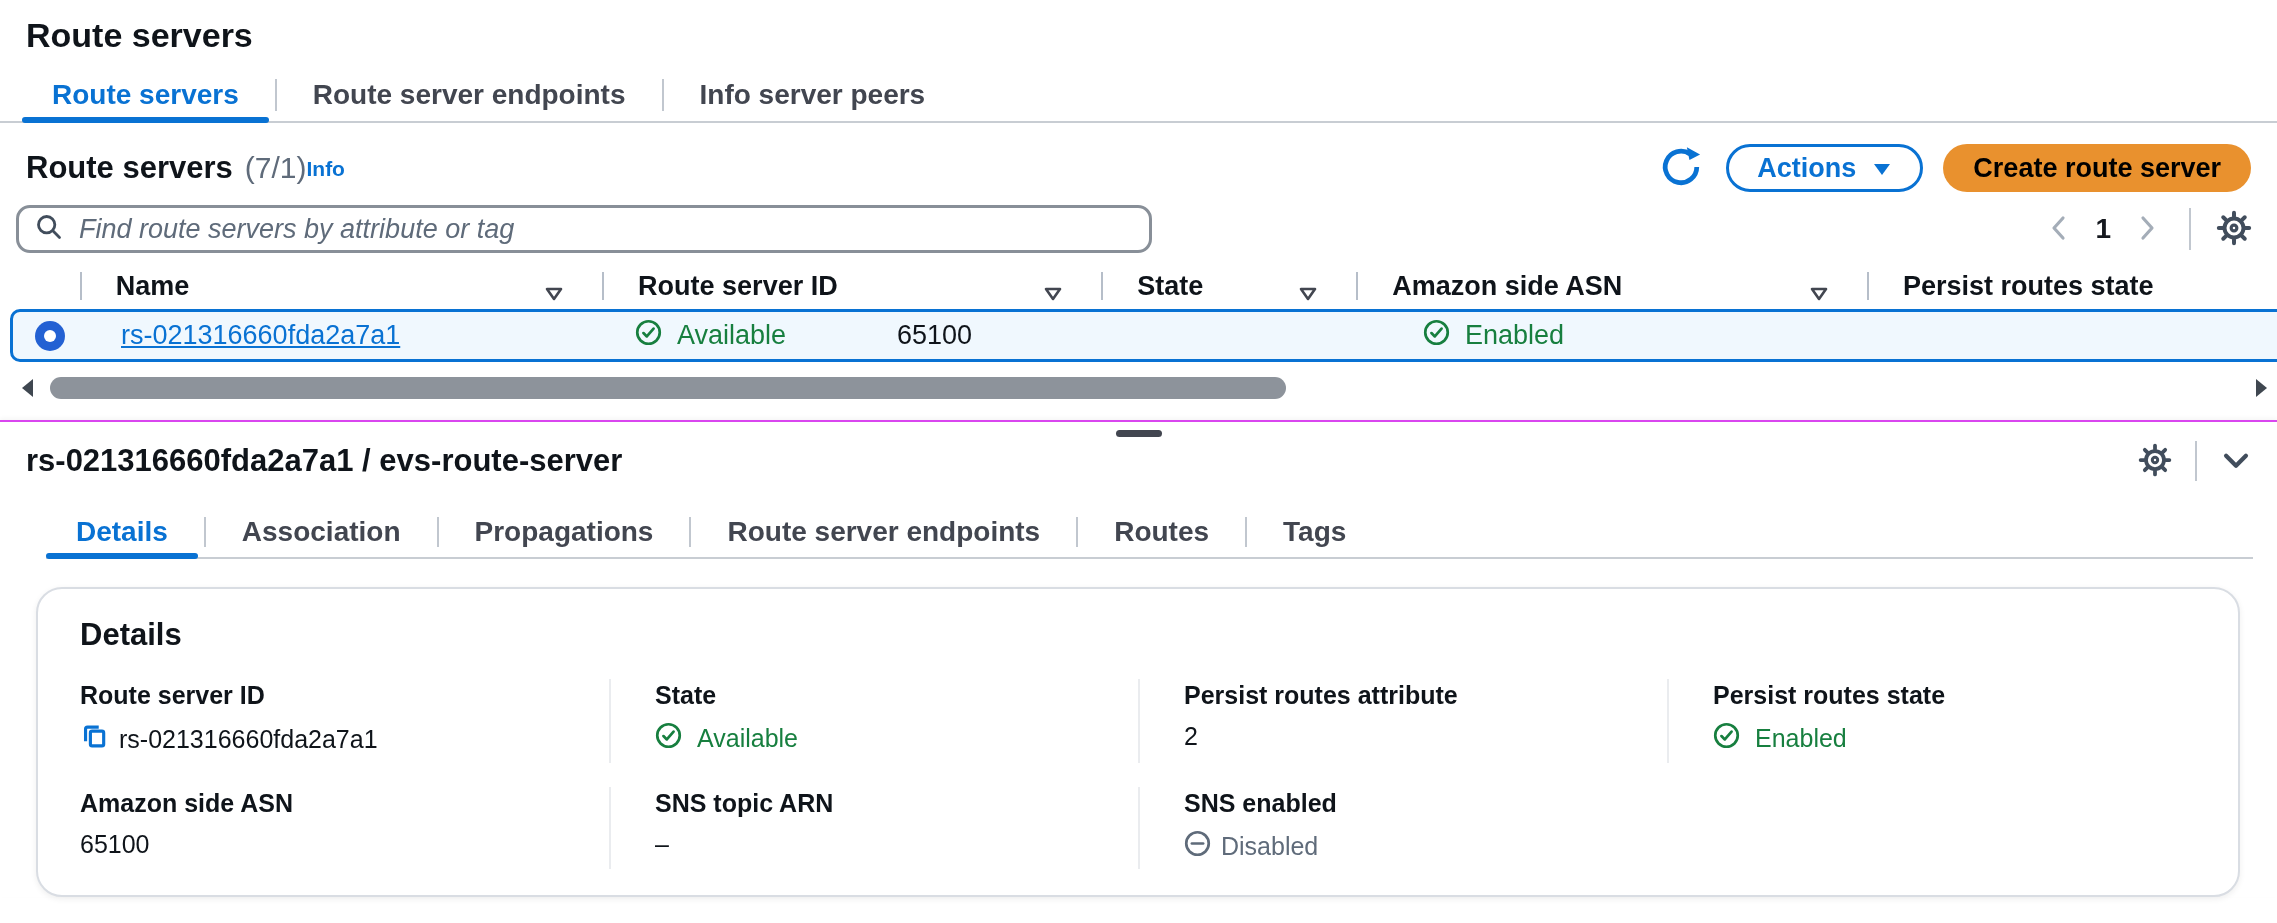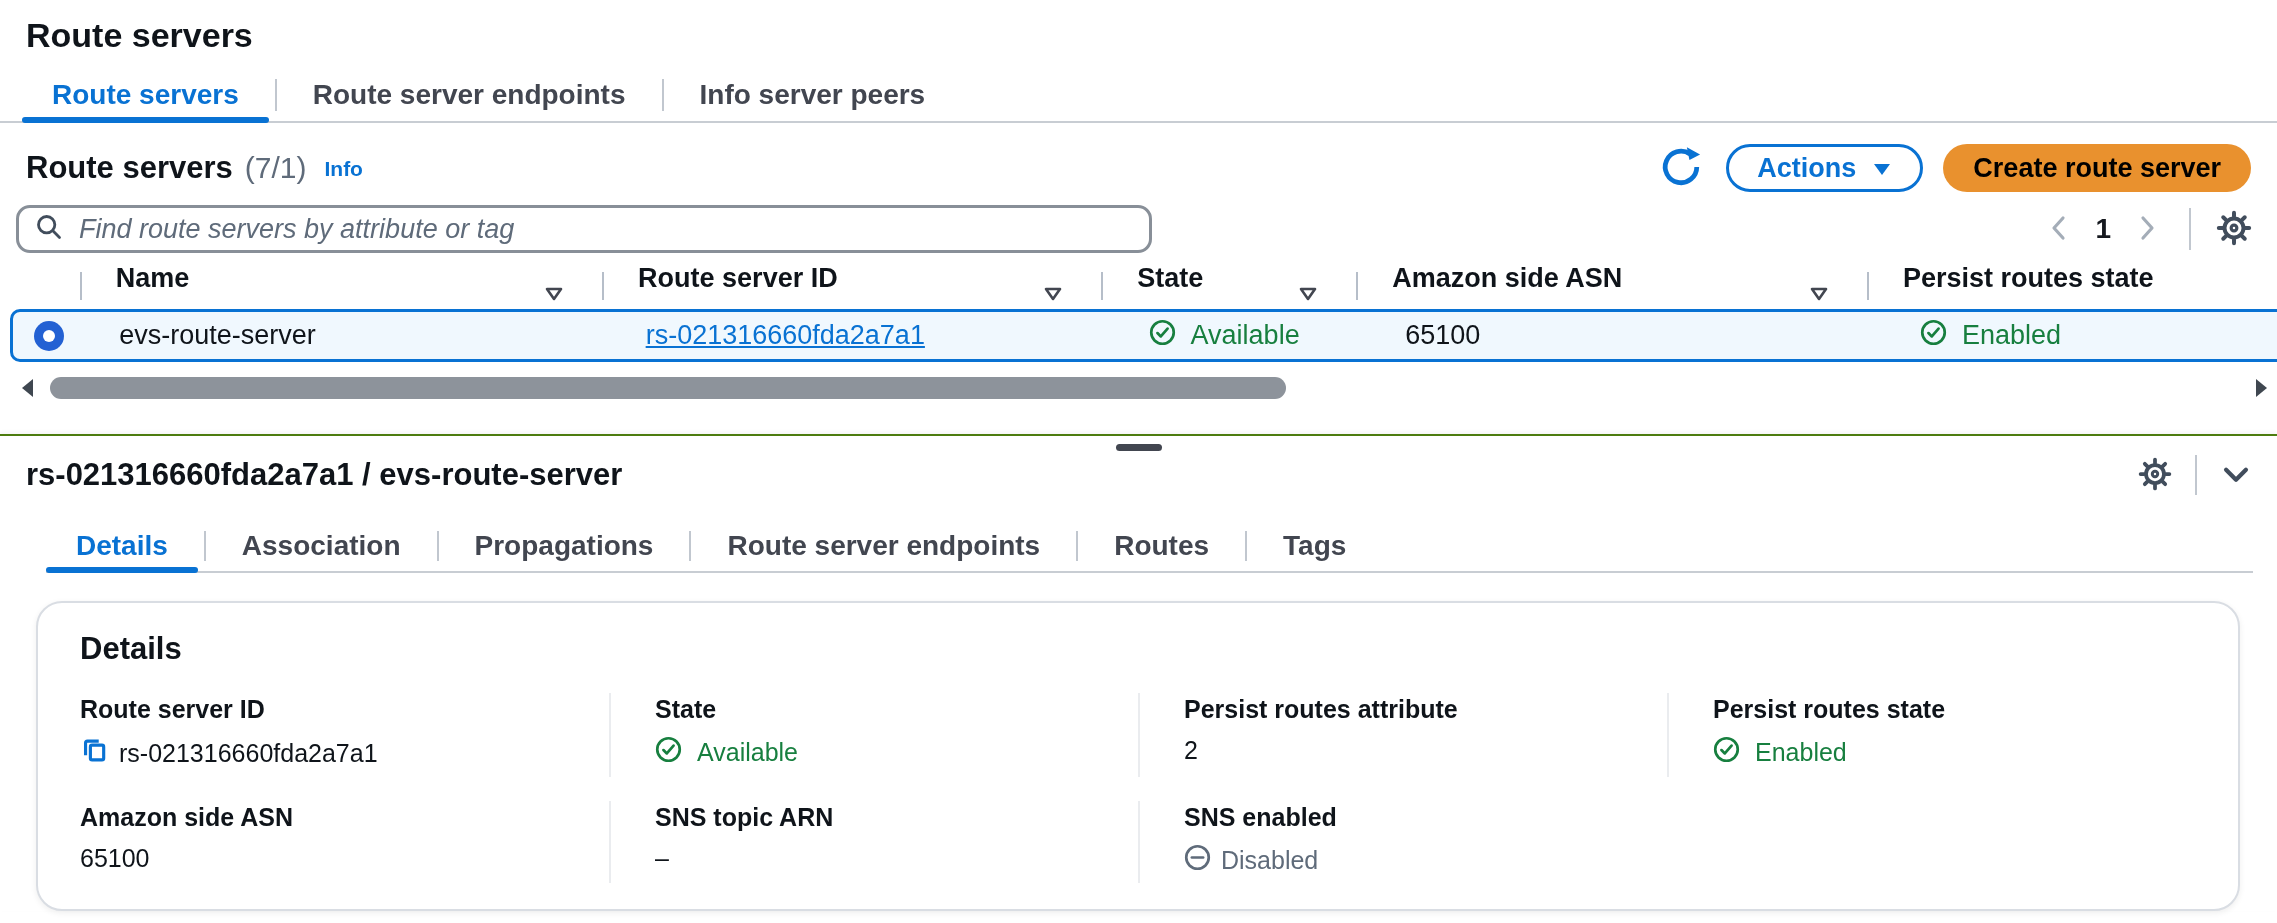--- a/index.html
+++ b/index.html
@@ -15,40 +15,40 @@
   .view-tabs { display:flex; align-items:stretch; height:54px; border-bottom:2px solid #c8cdd3; padding-left:22px; }
   .vtab { position:relative; display:flex; align-items:center; padding:0 30px; font-size:28px; font-weight:bold; color:#424650; cursor:pointer; }
   .vtab.active { color:#0972d3; }
   .vtab.active::after { content:""; position:absolute; left:0; right:0; bottom:-2px; height:6px; border-radius:4px; background:#0972d3; }
   .vtab-sep { width:2px; background:#c1c7cf; margin:10px 6px; }
 
   
   .list-header { display:flex; align-items:center; padding:20px 26px 6px 26px; }
   .list-title { font-size:31px; font-weight:bold; }
   .list-counter { font-size:30px; color:#5f6b7a; font-weight:normal; margin-left:12px; }
-  .info-link { font-size:21px; font-weight:bold; color:#0972d3; margin-left:18px; text-decoration:none; position:relative; top:1px; cursor:pointer; }
+  .info-link { font-size:21px; font-weight:bold; color:#0972d3; text-decoration:none; position:relative; top:1px; cursor:pointer; }
   .header-actions { margin-left:auto; display:flex; align-items:center; gap:20px; }
   .refresh-btn { width:50px; height:50px; border:none; background:transparent; display:flex; align-items:center; justify-content:center; cursor:pointer; padding:0; }
   .actions-btn { height:48px; border:3px solid #0972d3; border-radius:26px; background:#fff; color:#0972d3; font-weight:bold; font-size:27px; font-family:inherit; padding:0 28px; display:flex; align-items:center; gap:16px; cursor:pointer; }
   .create-btn { height:48px; border:none; border-radius:26px; background:#e9912e; color:#000000; font-weight:bold; font-size:27px; font-family:inherit; padding:0 30px; cursor:pointer; }
 
   
   .toolbar-row { display:flex; align-items:center; padding:6px 24px 10px 16px; }
   .search-box { width:1136px; height:48px; border:3px solid #888f98; border-radius:14px; display:flex; align-items:center; gap:14px; padding:0 16px; background:#fff; }
   .search-box input { flex:1; border:none; outline:none; background:transparent; font-family:inherit; font-size:27px; font-style:italic; color:#414d5c; }
   .search-box input::placeholder { color:#5f6b7a; opacity:1; }
   .pager { margin-left:auto; display:flex; align-items:center; gap:24px; }
   .page-num { font-size:28px; font-weight:bold; color:#16191f; }
   .pager-sep { width:2px; height:42px; background:#c1c7cf; margin-left:6px; }
   .icon-btn { border:none; background:transparent; padding:0; display:flex; align-items:center; cursor:pointer; }
 
   
   .table { margin-left:10px; }
   .thead { display:flex; align-items:center; height:46px; font-size:27px; font-weight:bold; }
-  .th { position:relative; height:100%; display:flex; padding-left:34px; }
+  .th { position:relative; height:100%; display:flex; align-items:center; padding-left:34px; }
   .th .caret { position:absolute; right:40px; top:15px; }
   .th.divided::after { content:""; position:absolute; right:0; top:9px; bottom:9px; width:2px; background:#b6bec9; }
   .col-sel { width:74px; padding-left:0; }
   .col-name { width:538px; }
   .col-id { width:514px; }
   .col-state { width:262px; }
   .col-asn { width:526px; }
   .col-persist { width:420px; }
 
   .trow { display:flex; align-items:center; height:53px; width:2290px; background:#f0f8fe; border:3px solid #0972d3; border-radius:10px; font-size:27px; cursor:pointer; }
@@ -61,21 +61,21 @@
   .status.green { color:#177f3f;gap:15px; }
   .status.gray { color:#5f6b7a; }
 
   .hscroll { position:relative; height:24px; margin:14px 8px 0 6px; }
   .scroll-thumb { position:absolute; left:34px; top:1px; width:1236px; height:22px; border-radius:11px; background:#8d939b; cursor:grab; }
   .tri { width:0; height:0; position:absolute; top:3px; cursor:pointer; }
   .tri-left  { left:6px;  border:9px solid transparent; border-left:0;  border-right:11px solid #3f4750; }
   .tri-right { right:2px; border:9px solid transparent; border-right:0; border-left:11px solid #3f4750; }
 
   
-  .split-panel { margin-top:34px; border-top:2px solid #4d7c0f; box-shadow:0 -2px 4px rgba(0,0,0,0.04); }
+  .split-panel { margin-top:20px; border-top:2px solid #d946ef; box-shadow:0 -2px 4px rgba(0,0,0,0.04); }
   .drag-handle { width:46px; height:7px; border-radius:4px; background:#424650; margin:8px auto 4px auto; cursor:row-resize; }
   .panel-header { display:flex; align-items:center; padding:0 24px 0 26px; }
   .panel-title { font-size:31px; font-weight:bold; }
   .panel-icons { margin-left:auto; display:flex; align-items:center; gap:22px; }
   .panel-sep { width:2px; height:40px; background:#c1c7cf; }
 
   .panel-tabs { display:flex; align-items:stretch; height:52px; margin:26px 24px 0 46px; border-bottom:2px solid #c8cdd3; }
 
   .details-card { margin:28px 37px 0 36px; border:2px solid #d9dde3; border-radius:26px; padding:22px 42px 26px 42px; box-shadow:0 2px 6px rgba(0,0,0,0.07); background:#fff; }
   .card-heading { font-size:31px; font-weight:bold; margin:6px 0 26px 0; }
@@ -210,23 +210,20 @@
       </div>
       <div class="th col-persist">
         <span>Persist routes state</span>
       </div>
     </div>
 
     <div class="trow">
       <div class="td col-sel">
         <span class="radio"></span>
       </div>
-      <div class="td col-name">
-        <span>evs-route-server</span>
-      </div>
       <div class="td col-id">
         <a class="id-link">rs-021316660fda2a7a1</a>
       </div>
       <div class="td col-state">
         <span class="status green">
           <span>
             <svg width="27" height="27" viewBox="0 0 24 24">
               <circle cx="12" cy="12" r="10" fill="none" stroke="#177f3f" stroke-width="2.4"></circle>
               <polyline points="7.5,12.5 10.5,15.5 16.5,8.5" fill="none" stroke="#177f3f" stroke-width="2.4" stroke-linecap="round" stroke-linejoin="round"></polyline>
             </svg>

